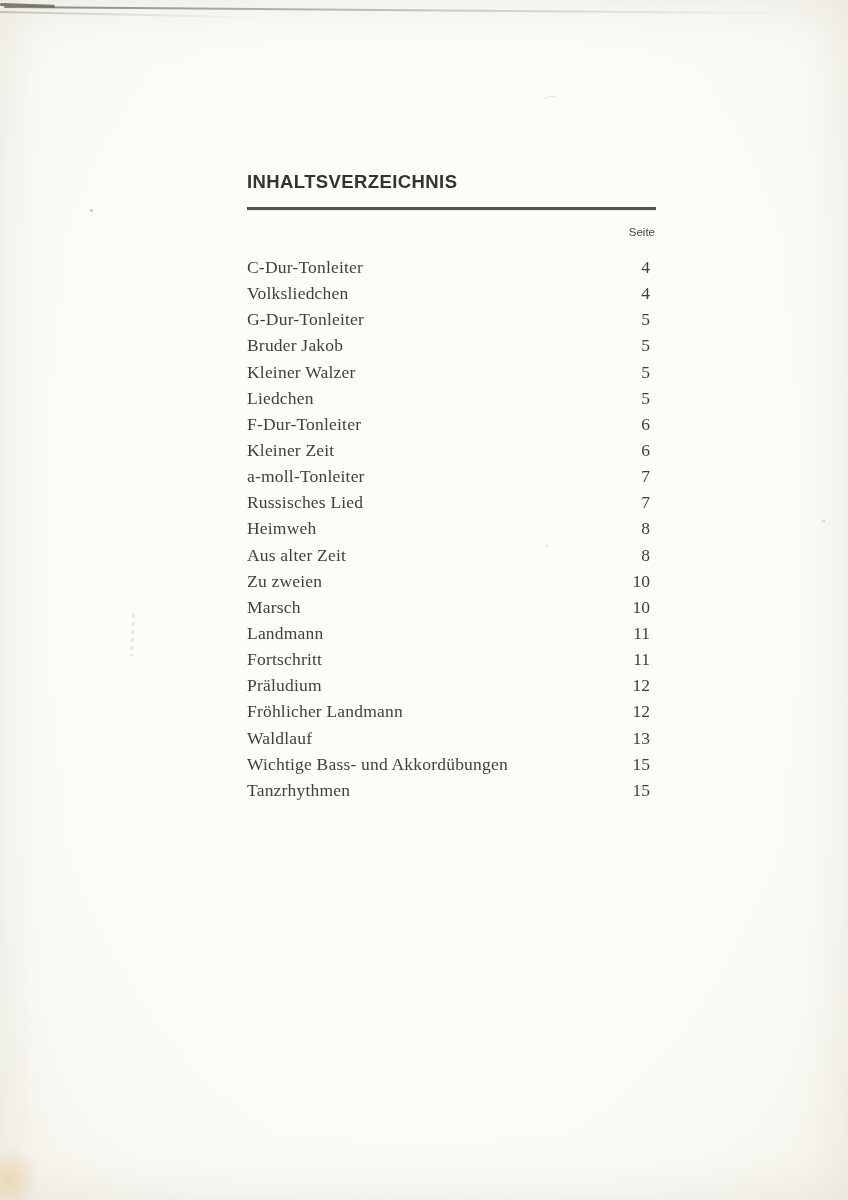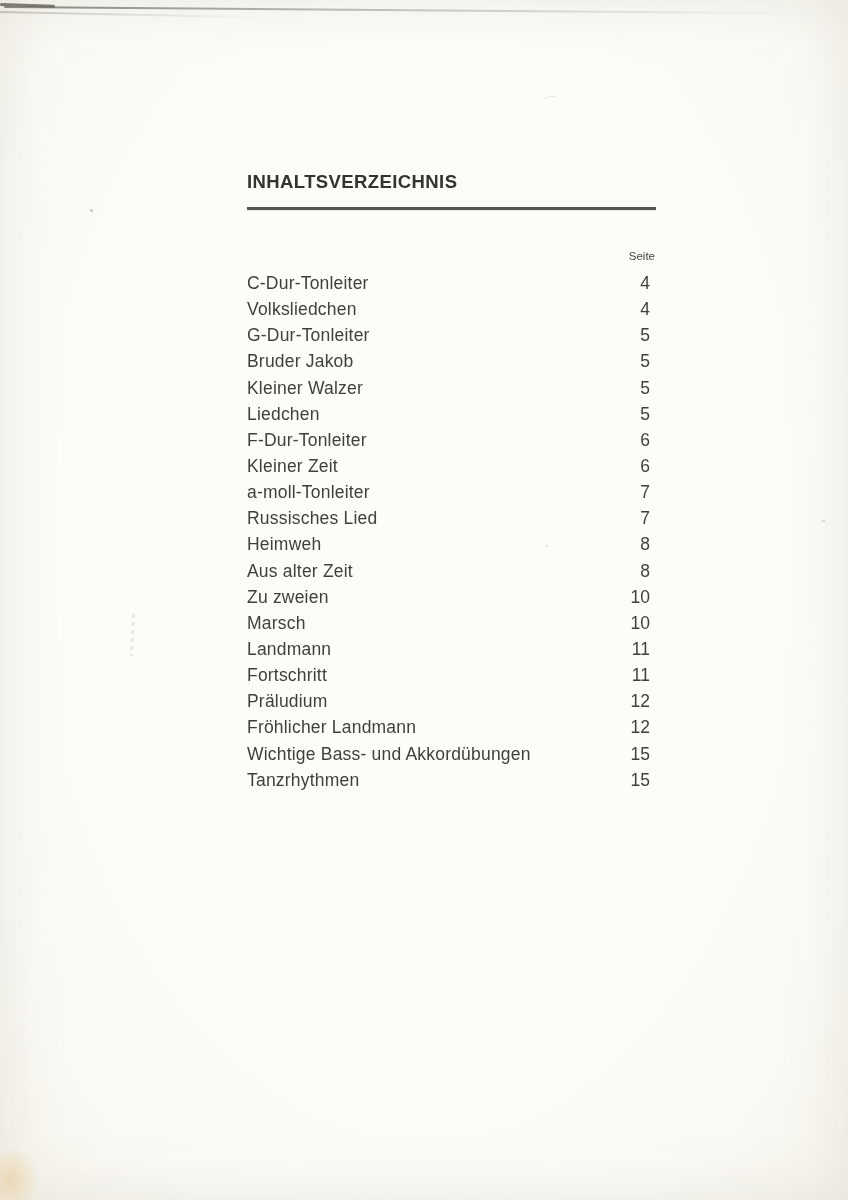--- a/index.html
+++ b/index.html
@@ -102,29 +102,29 @@
     text-align: left;
     color: #34332e;
   }
   .rule {
     margin-top: 15px;
     height: 2.5px;
     background: #55544e;
     box-shadow: 0 0.5px 0 rgba(85,84,78,0.25);
   }
   .col-header {
-    margin-top: 40px;
+    margin-top: 16px;
     height: 13px;
     font-size: 11.5px;
     line-height: 13px;
     text-align: right;
     color: #45443f;
     padding-right: 1px;
   }
-  .rows { margin-top: 8px; }
+  .rows { margin-top: 16px; font-family: Liberation Serif, serif; }
   .row {
     height: 26.15px;
     display: flex;
     justify-content: space-between;
     align-items: center;
     font-size: 17.5px;
     color: #403f3a;
   }
   .row .entry-title {
     letter-spacing: 0.2px;
@@ -233,20 +233,24 @@
   <div class="row">
     <span class="entry-title">Präludium</span>
     <span class="entry-page">12</span>
   </div>
 
   <div class="row">
     <span class="entry-title">Fröhlicher Landmann</span>
     <span class="entry-page">12</span>
   </div>
 
+  <div class="row">
+    <span class="entry-title">Waldlauf</span>
+    <span class="entry-page">13</span>
+  </div>
 
 
   <div class="row">
     <span class="entry-title">Wichtige Bass- und Akkordübungen</span>
     <span class="entry-page">15</span>
   </div>
 
   <div class="row">
     <span class="entry-title">Tanzrhythmen</span>
     <span class="entry-page">15</span>

